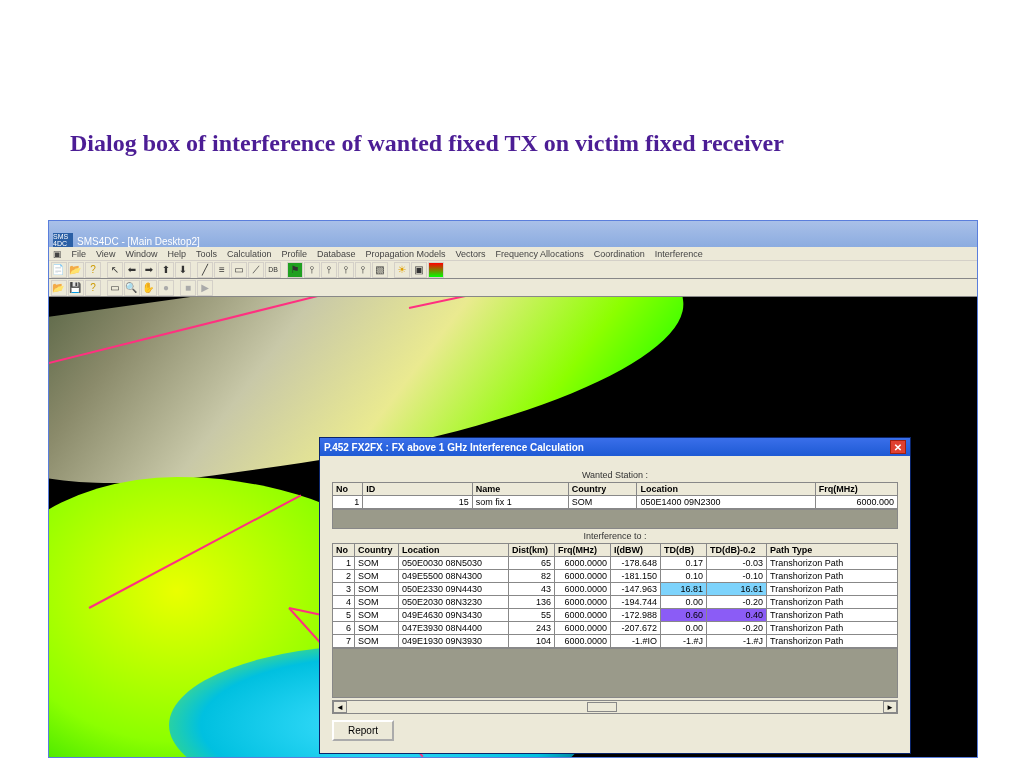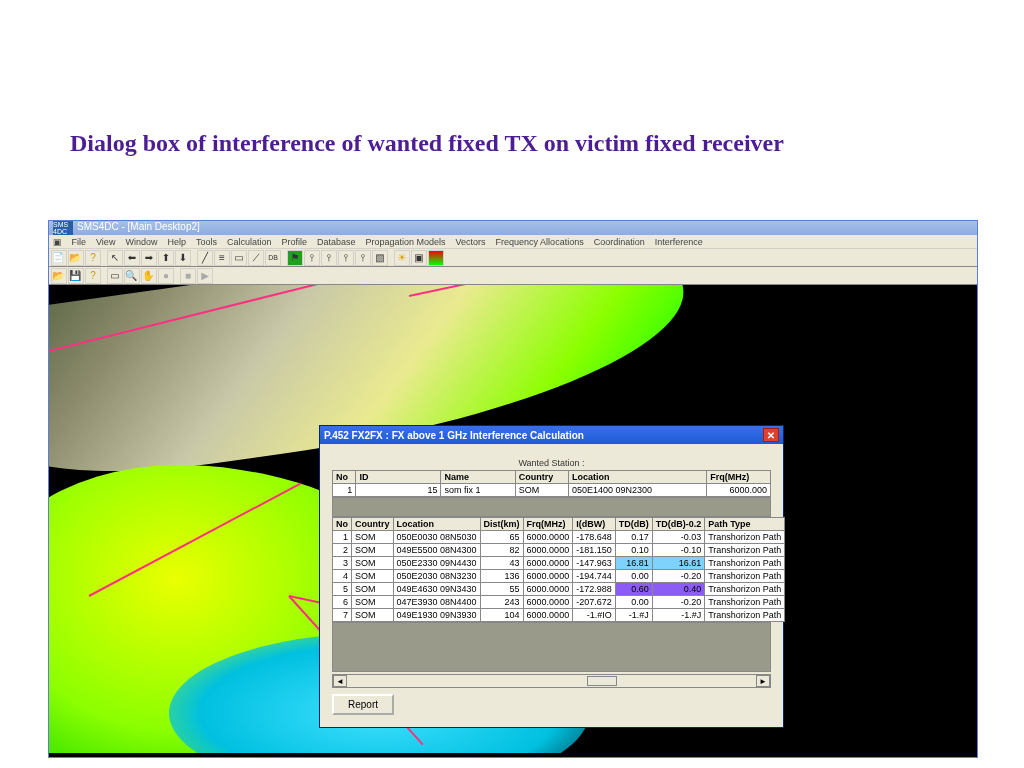--- a/index.html
+++ b/index.html
@@ -1,32 +1,32 @@
 <!DOCTYPE html>
 <html><head>
 <meta charset="utf-8">
 <style>
   * { box-sizing: border-box; margin: 0; padding: 0; }
   body { font-family: Tahoma, Arial, sans-serif; background: #fff; width: 1024px; height: 768px; position: relative; }
   .page-title { position: absolute; top: 130px; left: 70px; font-family: "Times New Roman", serif; font-size: 24px; font-weight: bold; color: #4c1d95; }
   .app-window { position: absolute; top: 220px; left: 48px; width: 930px; height: 538px; border: 1px solid #5a7edc; background: #000; overflow: hidden; }
-  .titlebar { height: 14px; background: linear-gradient(#a9c0e8, #8cace0); display: flex; align-items: flex-start; padding: 0 4px; font-size: 10px; color: #fff; }
+  .titlebar { height: 26px; background: linear-gradient(#a9c0e8, #8cace0); display: flex; align-items: flex-end; padding: 0 4px; font-size: 10px; color: #fff; }
   .titlebar .logo { width: 20px; height: 14px; background: #2a5fa5; color: #fff; font-size: 7px; display: flex; align-items: center; justify-content: center; margin-right: 4px; }
   .menubar { height: 14px; background: #ece9d8; padding: 0 4px; font-size: 9px; color: #444; display: flex; align-items: center; gap: 10px; border-bottom: 1px solid #d4d0c8; }
   .menubar span { cursor: default; }
   .toolbar { height: 18px; background: #ece9d8; border-bottom: 1px solid #888; display: flex; align-items: center; padding: 0 2px; gap: 1px; }
   .toolbar2 { height: 18px; background: #ece9d8; border-bottom: 1px solid #888; display: flex; align-items: center; padding: 0 2px; gap: 1px; }
   .tbtn { width: 16px; height: 16px; background: #ece9d8; border: 1px solid #d4d0c8; display: flex; align-items: center; justify-content: center; font-size: 10px; color: #333; }
   .tbtn.sep { width: 4px; border: none; background: transparent; }
   .map-area { position: relative; width: 100%; height: calc(100% - 68px); background: #000; overflow: hidden; }
   .terrain-coast { position: absolute; top: -20px; left: -60px; width: 700px; height: 180px; background: linear-gradient(135deg, #4a5a3a 0%, #8a8a6a 20%, #c8c8a8 40%, #eaea90 60%, #8cff00 80%, #00ff00 100%); border-radius: 0 0 60% 30%; transform: rotate(-8deg); }
   .terrain-land { position: absolute; top: 180px; left: -80px; width: 520px; height: 380px; background: radial-gradient(ellipse at 40% 30%, #eaff00 0%, #8cff00 40%, #00d000 70%, #008000 100%); border-radius: 40% 60% 30% 50%; }
   .terrain-water { position: absolute; bottom: -40px; left: 120px; width: 420px; height: 160px; background: radial-gradient(ellipse, #40e0ff 0%, #00c0e0 60%, transparent 100%); border-radius: 50%; }
   .pink-line { position: absolute; border-top: 2px solid #ff3080; transform-origin: left center; }
-  .dialog { position: absolute; top: 140px; left: 270px; width: 465px; background: #ece9d8; border: 1px solid #0a246a; font-size: 9px; }
+  .dialog { position: absolute; top: 140px; left: 270px; width: 592px; background: #ece9d8; border: 1px solid #0a246a; font-size: 9px; }
   .dialog-title { height: 18px; background: linear-gradient(#3a6fea, #1e5ad4); color: #fff; font-weight: bold; font-size: 10px; display: flex; align-items: center; justify-content: space-between; padding: 0 4px; }
   .dialog-close { width: 16px; height: 14px; background: #e04030; border: 1px solid #a02010; color: #fff; font-size: 10px; display: flex; align-items: center; justify-content: center; cursor: pointer; }
   .dialog-body { padding: 12px; }
   .section-label { text-align: center; font-size: 9px; color: #333; padding: 2px 0; }
   .data-table { width: 100%; border-collapse: collapse; background: #fff; font-size: 9px; }
   .data-table th { background: #ece9d8; border: 1px solid #888; padding: 1px 3px; font-weight: bold; text-align: left; font-size: 9px; }
   .data-table td { border: 1px solid #888; padding: 1px 3px; white-space: nowrap; }
   .data-table td.num { text-align: right; }
   .grid-spacer { height: 20px; background: #9a9a8a; border: 1px solid #888; }
   .grid-spacer2 { height: 50px; background: #9a9a8a; border: 1px solid #888; }
@@ -137,20 +137,21 @@
             <td class="num">15</td>
             <td>som fix 1</td>
             <td>SOM</td>
             <td>050E1400  09N2300</td>
             <td class="num">6000.000</td>
           </tr>
         </tbody>
           </table>
         <div class="grid-spacer"></div>
 
+        <div class="section-label">Interference to :</div>
         <table class="data-table">
           <thead>
             <tr>
               <th style="width:22px;">No</th>
               <th style="width:44px;">Country</th>
               <th style="width:110px;">Location</th>
               <th style="width:46px;margin-left:16px;">Dist(km)</th>
               <th style="width:56px;">Frq(MHz)</th>
               <th style="width:50px;">I(dBW)</th>
               <th style="width:46px;">TD(dB)</th>

